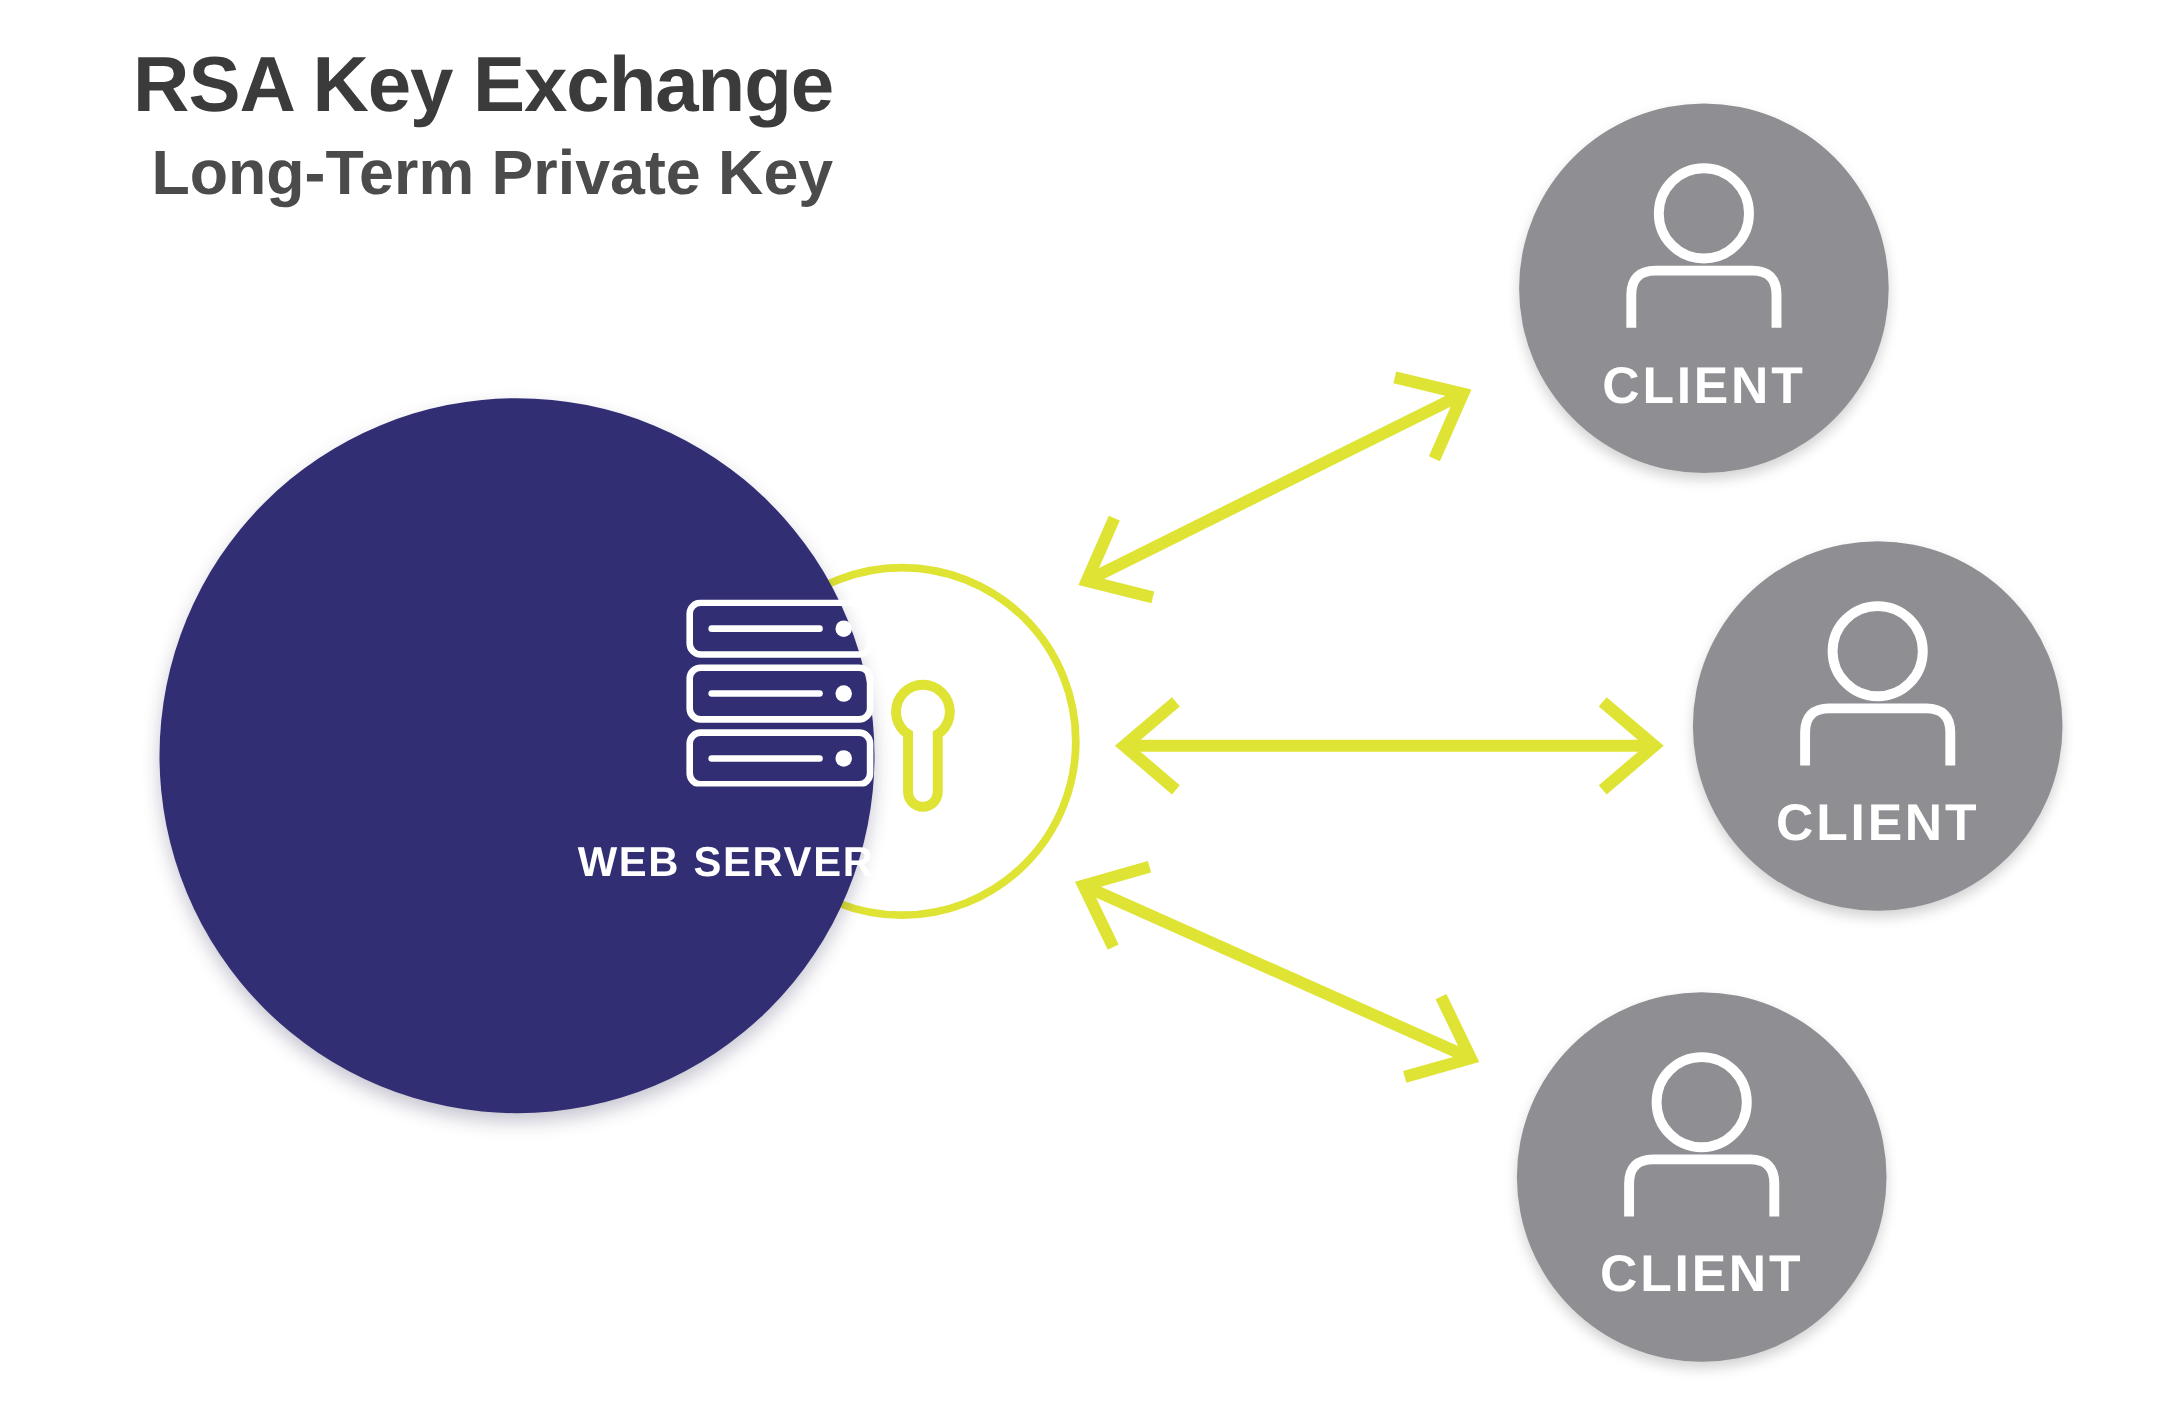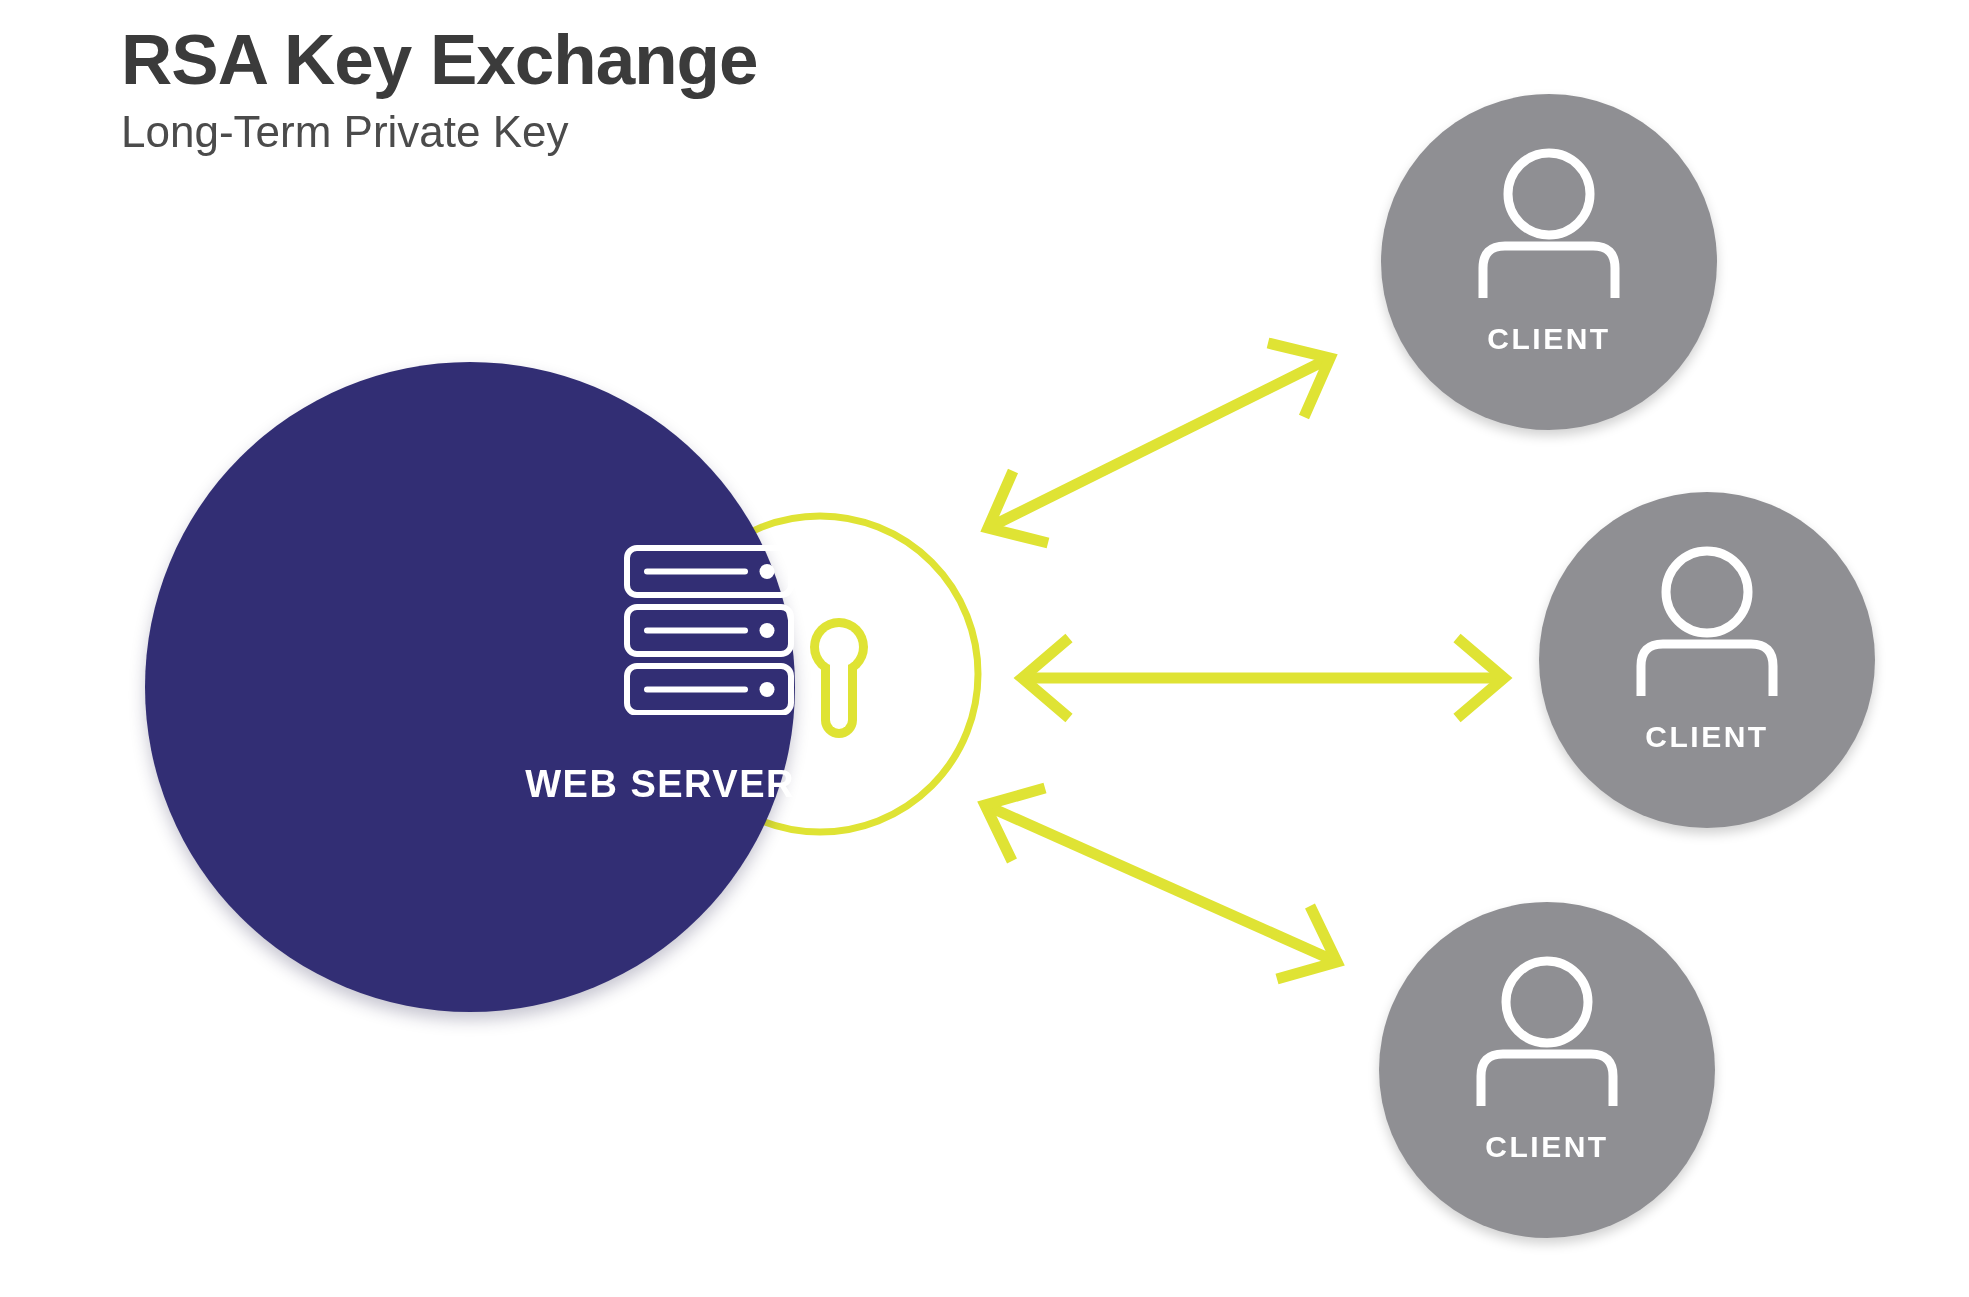--- a/index.html
+++ b/index.html
@@ -4,28 +4,28 @@
 <style>
   html,body{margin:0;padding:0;background:#ffffff;}
   .canvas{
     position:relative;
     width:1969px;height:1297px;
     background:var(--background,#fff);
     overflow:hidden;
     font-family:"Liberation Sans", sans-serif;
   }
   
-  .title-block{position:absolute;left:121px;top:20px;z-index:4;}
+  .title-block{position:absolute;left:121px;top:38px;z-index:4;}
   .title-block h1{
     margin:0;font-size:71px;line-height:1.12;font-weight:700;
     color:var(--title_color,#3b3b3b);letter-spacing:-1px;
   }
   .title-block h2{
-    margin:8px 0 0 0;font-size:44px;line-height:1.1;font-weight:400;
-    color:var(--subtitle_color,#4b4b4b);letter-spacing:0;
+    margin:8px 0 0 0;font-size:57px;line-height:1.1;font-weight:700;
+    color:var(--subtitle_color,#4b4b4b);letter-spacing:0;text-align:right;
   }
   
   .layer{position:absolute;left:0;top:0;pointer-events:none;}
   .ring-layer{z-index:1;}
   .overlay-layer{z-index:3;}
   
   .server-circle{
     position:absolute;left:145px;top:362px;width:650px;height:650px;
     border-radius:50%;background:var(--navy,#322e74);
     box-shadow:0 8px 16px rgba(30,27,70,0.25);
@@ -38,21 +38,21 @@
   }
   
   .client-circle{
     position:absolute;width:336px;height:336px;border-radius:50%;
     background:var(--gray,#8f8f93);
     box-shadow:0 6px 12px rgba(0,0,0,0.18);
     z-index:2;display:flex;flex-direction:column;align-items:center;
     box-sizing:border-box;padding-top:54px;
   }
   .client-circle .label{
-    margin-top:22px;color:#ffffff;font-size:30px;font-weight:700;
+    margin-top:22px;color:#ffffff;font-size:47px;font-weight:700;
     letter-spacing:2.5px;white-space:nowrap;
   }
   .client-top{left:1381px;top:94px;}
   .client-middle{left:1539px;top:492px;}
   .client-bottom{left:1379px;top:902px;}
   .icon-stroke{stroke:#ffffff;fill:none;}
   .yellow-stroke{stroke:var(--yellow,#dfe334);fill:none;}
   .yellow-fill{fill:var(--yellow,#dfe334);}
   .white-fill{fill:#ffffff;}
 </style>

